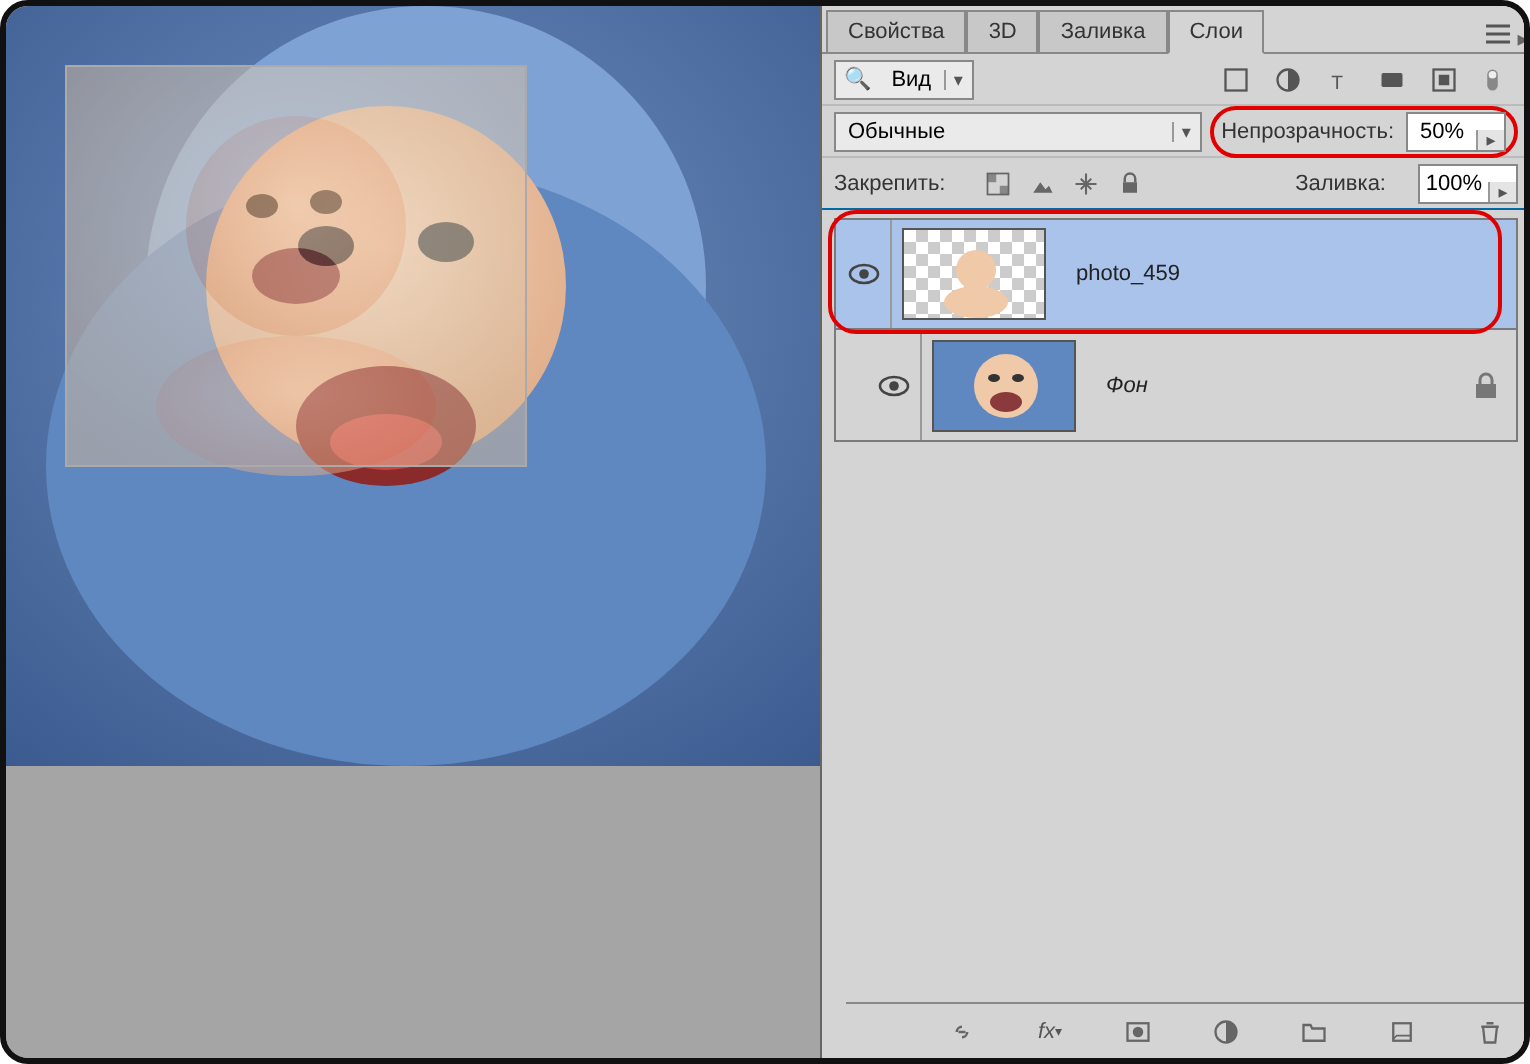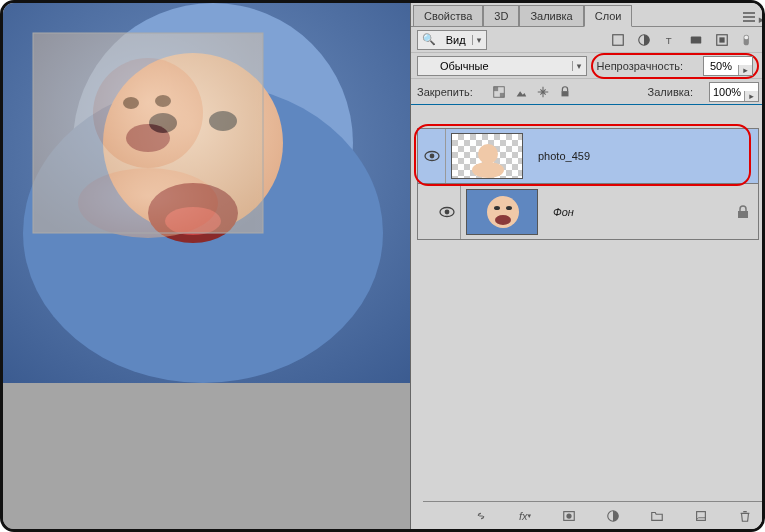--- a/index.html
+++ b/index.html
@@ -15,26 +15,26 @@
 .tabs-menu { width: 24px; text-align: center; color: #666; cursor: pointer; }
 .row { display: flex; align-items: center; height: 26px; padding: 0 6px; gap: 4px; border-bottom: 1px solid #bbb; background: #d4d4d4; }
 .dropdown { flex: 0 0 auto; display: flex; align-items: center; border: 1px solid #888; background: #eaeaea; height: 20px; }
 .dropdown .chev { width: 14px; text-align: center; color: #555; border-left: 1px solid #999; font-size: 9px; cursor: pointer; }
 .icon-btn { width: 22px; height: 20px; display: flex; align-items: center; justify-content: center; color: #444; cursor: pointer; }
 .icon-btn svg { width: 14px; height: 14px; }
 .label { color: #333; white-space: nowrap; }
 .input-box { display: flex; border: 1px solid #888; background: #fff; height: 20px; align-items: flex-end; }
 .input-box input { border: none; width: 34px; text-align: center; background: #fff; height: 18px; font-size: 11px; outline: none; }
 .input-box .chev { width: 14px; text-align: center; color: #555; border-left: 1px solid #999; font-size: 9px; cursor: pointer; background: #e4e4e4; }
-.hl-oval { border: 2.5px solid #e00000; border-radius: 14px; padding: 1px 4px; display: flex; align-items: center; gap: 20px; }
+.hl-oval { border: 2.5px solid #e00000; border-radius: 14px; padding: 1px 4px; display: flex; align-items: center; gap: 6px; }
 .lock-row { display: flex; align-items: center; height: 26px; padding: 0 6px; gap: 16px; border-bottom: 1px solid #0369a1; }
 .lock-icons { display: flex; gap: 2px; }
 .lock-icons .icon-btn { width: 20px; height: 18px; }
 .flex1 { flex: 1; }
-.layers-holder { position: relative; flex: 1; overflow: hidden; background: #d4d4d4; margin-top: 19px; }
+.layers-holder { position: relative; flex: 1; overflow: hidden; background: #d4d4d4; }
 .layers-inner { position: absolute; left: 6px; right: 6px; top: 4px; }
 .layer-row { display: flex; align-items: center; height: 56px; border: 1px solid #7a7a7a; border-top: none; }
 .layer-row:first-child { border-top: 1px solid #7a7a7a; }
 .layer-row.selected { background: #a9c3ea; }
 .layer-row.normal { background: #d4d4d4; padding-left: 15px; }
 .eye-col { width: 28px; display: flex; align-items: center; justify-content: center; border-right: 1px solid #999; height: 100%; cursor: pointer; }
 .thumb-col { width: 82px; display: flex; align-items: center; justify-content: center; height: 100%; padding: 4px; }
 .thumb { width: 72px; height: 46px; border: 1px solid #555; background: #fff; position: relative; overflow: hidden; }
 .name-col { flex: 1; padding: 0 10px; color: #222; font-style: italic; }
 .name-col.normal { font-style: normal; }
@@ -147,21 +147,21 @@
       <div class="icon-btn">
           <svg viewBox="0 0 16 16">
             <rect x="3" y="2" width="6" height="12" rx="3" fill="#888"></rect>
             <circle cx="6" cy="5" r="2.2" fill="#eee"></circle>
           </svg>
         </div>
     </div>
 
     <div class="row">
       <div class="dropdown" style="flex:1">
-        <span style="padding:0 22px;flex:1">Обычные</span>
+        <span style="padding:0 6px;flex:1">Обычные</span>
         <span class="chev">▾</span>
       </div>
       <div class="hl-oval">
         <span class="label">Непрозрачность:</span>
         <div class="input-box">
           <input value="50%" style="">
           <span class="chev">▸</span>
         </div>
       </div>
     </div>

